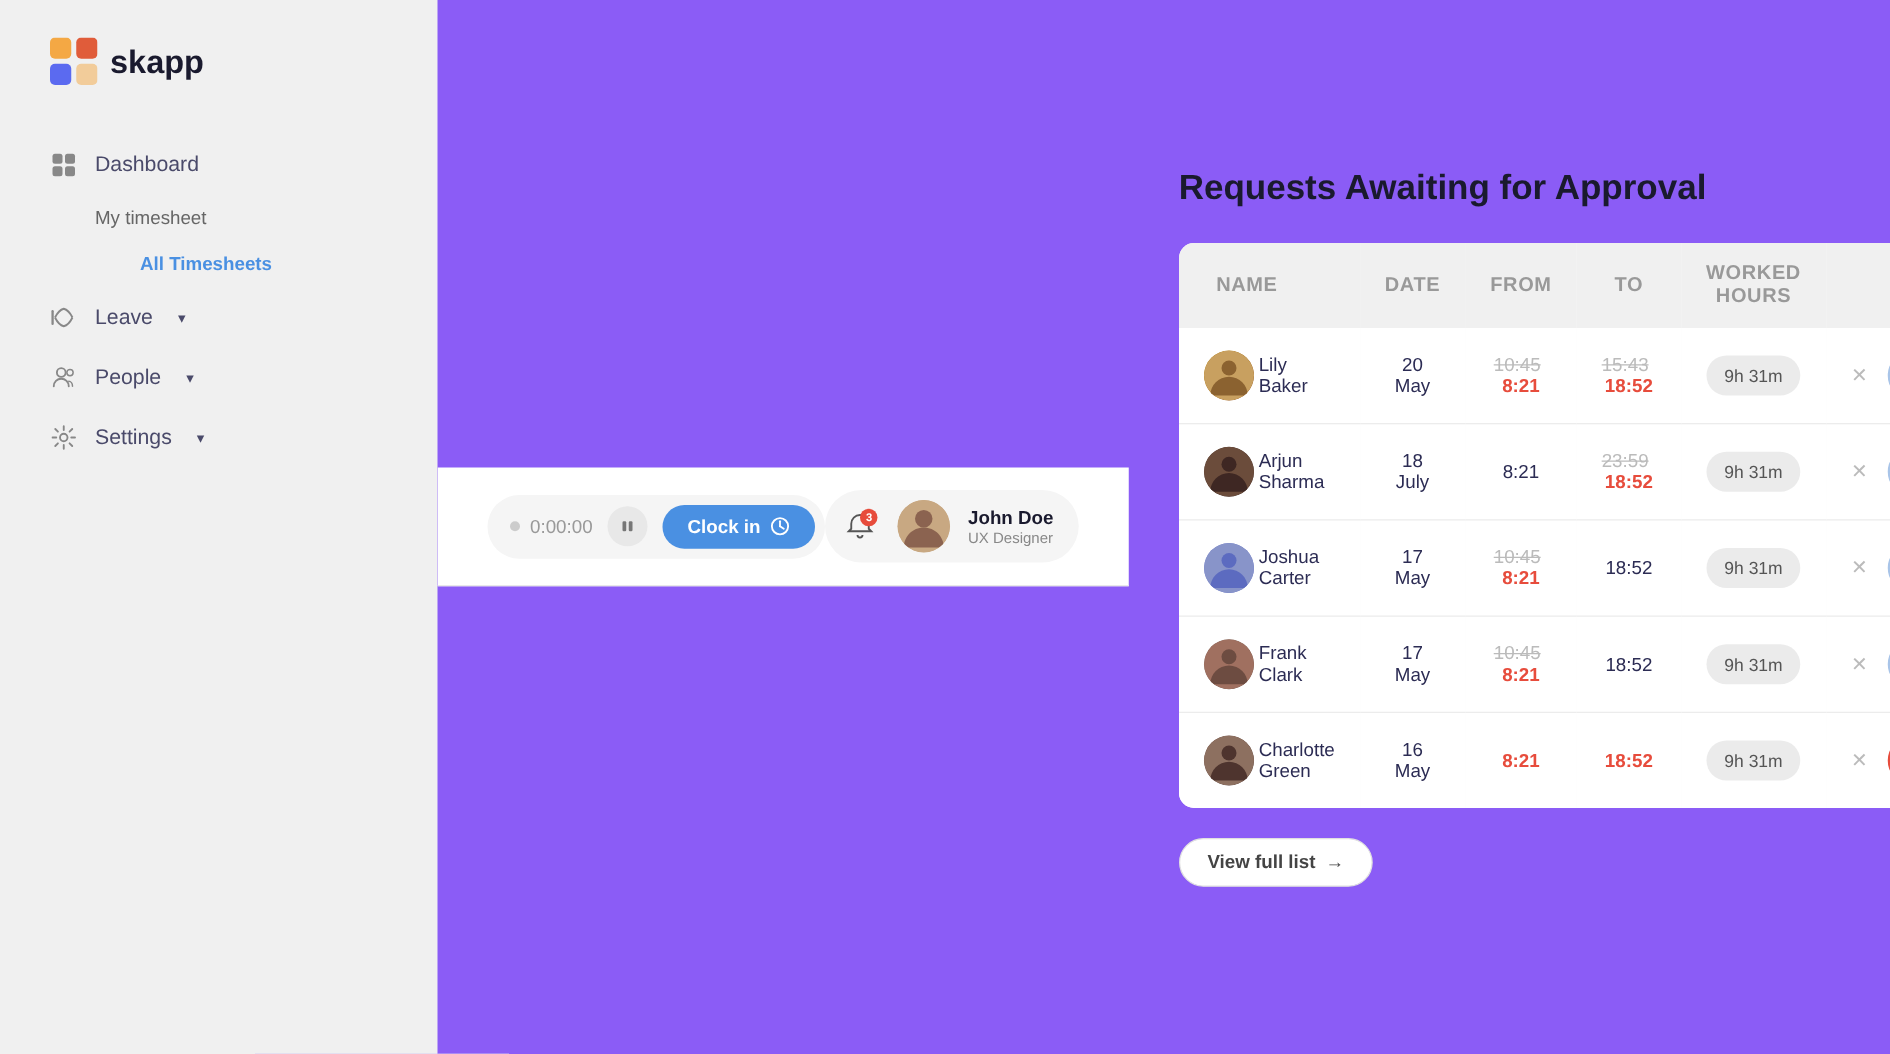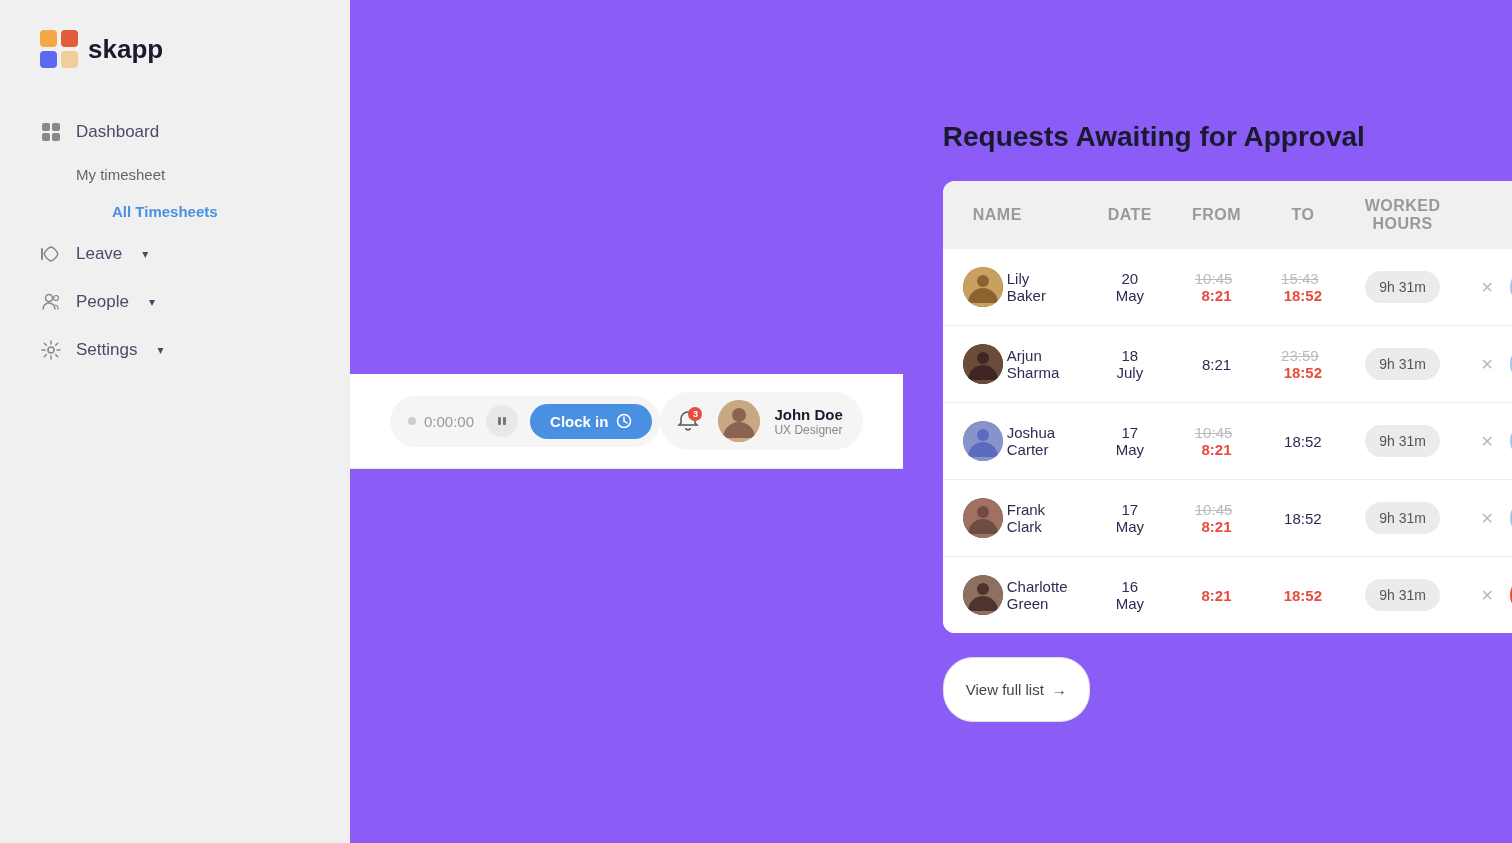--- a/index.html
+++ b/index.html
@@ -272,25 +272,25 @@
     }
 
     .view-full-list-btn {
       margin-top: 24px;
       display: inline-flex;
       align-items: center;
       gap: 8px;
       background: #fff;
       border: 1.5px solid #e0e0e0;
       border-radius: 30px;
-      padding: 23px 22px;
+      padding: 10px 22px;
       font-size: 15px;
       color: #444;
       cursor: pointer;
-      font-weight: 400;
+      font-weight: 700;
     }
 
     
     .avatar-lily { background: linear-gradient(135deg, #b8860b, #8B4513); }
     .avatar-arjun { background: linear-gradient(135deg, #5c4033, #3e2723); }
     .avatar-joshua { background: linear-gradient(135deg, #7986cb, #5c6bc0); }
     .avatar-frank { background: linear-gradient(135deg, #8d6e63, #6d4c41); }
     .avatar-charlotte { background: linear-gradient(135deg, #795548, #4e342e); }
   </style>
 </head>

